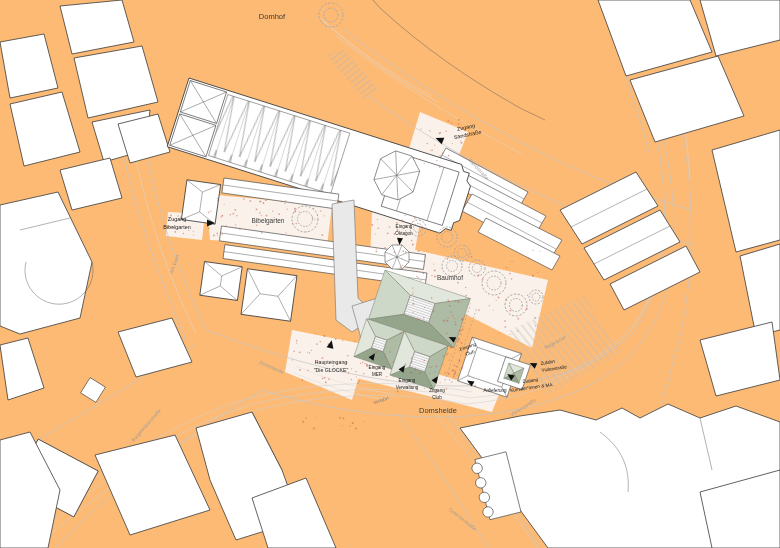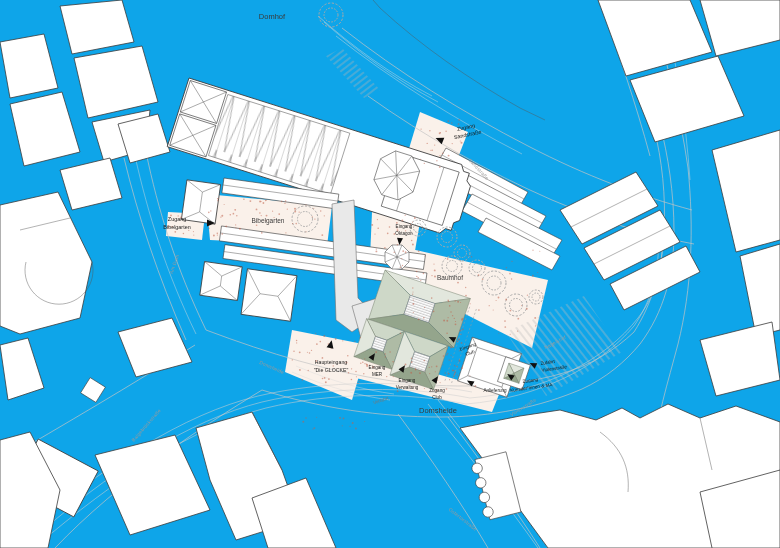--- a/index.html
+++ b/index.html
@@ -1,16 +1,16 @@
 <!DOCTYPE html>
 <html style="--building-outline: #3a3a3a; --street-line: #c4c4c4; --gray-building: #e9e9e9; --plaza-tint: #faf1ea; --roof-light: #e2e7dd; --roof-pale: #ced8c8; --roof-mid: #aebba5; --roof-dark: #94a58c; --speckle: #c0614a;"><head>
 <meta charset="utf-8">
 <style>
   html,body{margin:0;padding:0;background:#fff;}
-  .stage{width:780px;height:548px;position:relative;overflow:hidden;background:#0ea5e9;}
+  .stage{width:780px;height:548px;position:relative;overflow:hidden;background:#fdba74;}
   svg text{font-family:"Liberation Sans","DejaVu Sans",sans-serif;}
   .bld{fill:#ffffff;stroke:var(--building-outline);stroke-width:.8;stroke-linejoin:round;}
   .bldt{fill:#ffffff;stroke:var(--building-outline);stroke-width:.6;stroke-linejoin:round;}
   .inl{stroke:#555;stroke-width:.45;fill:none;}
   .gray{fill:var(--gray-building);stroke:#6f6f6f;stroke-width:.6;}
   .street{stroke:var(--street-line);stroke-width:.7;fill:none;}
   .curb{stroke:#dcdcdc;stroke-width:.45;fill:none;}
   .track{stroke:#cfcfcf;stroke-width:.55;fill:none;}
   .tint{fill:var(--plaza-tint);}
   .roofL{fill:var(--roof-light);stroke:#78816f;stroke-width:.45;}

